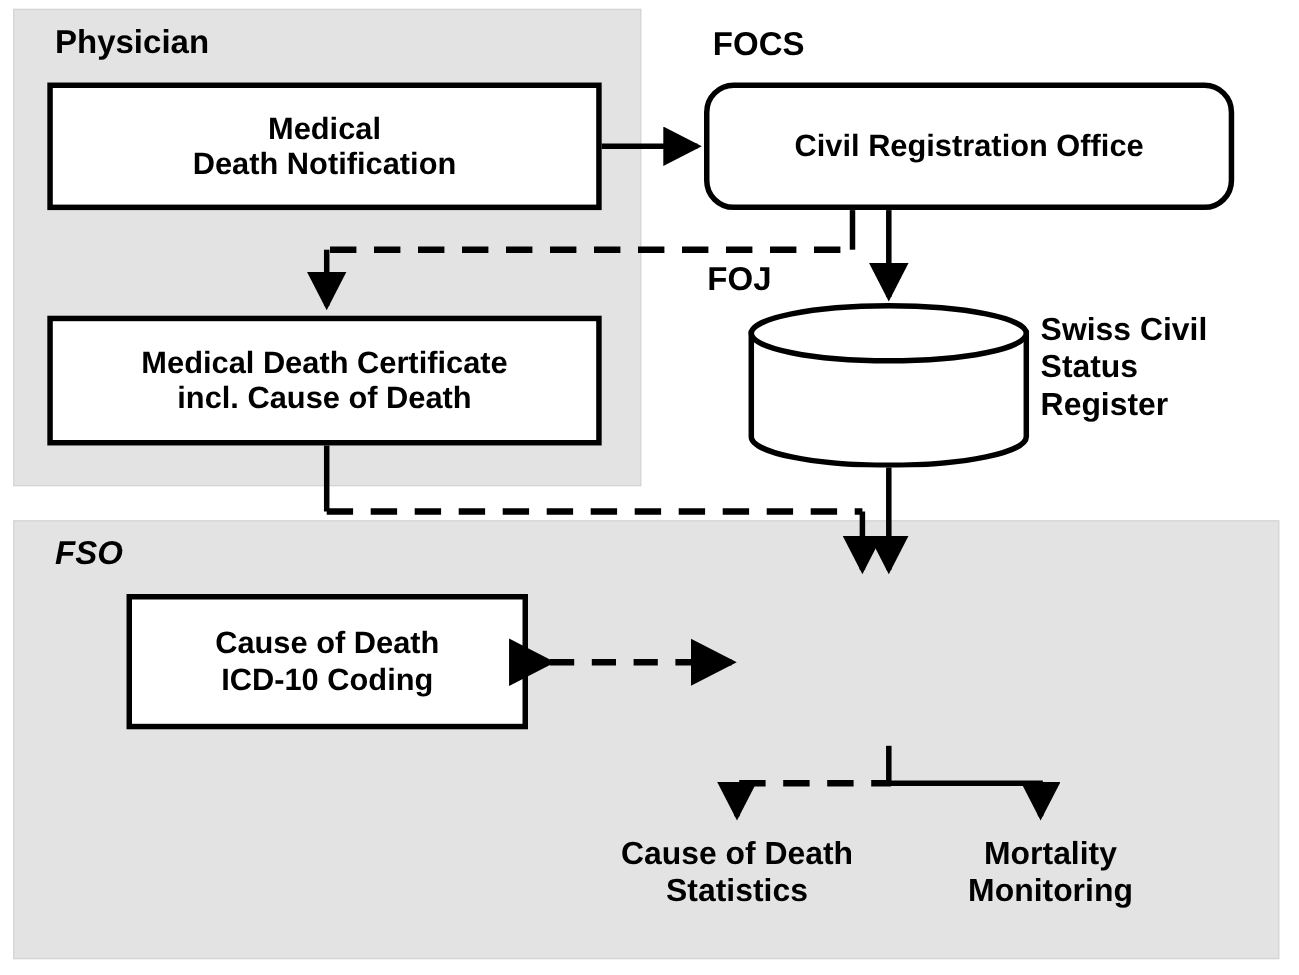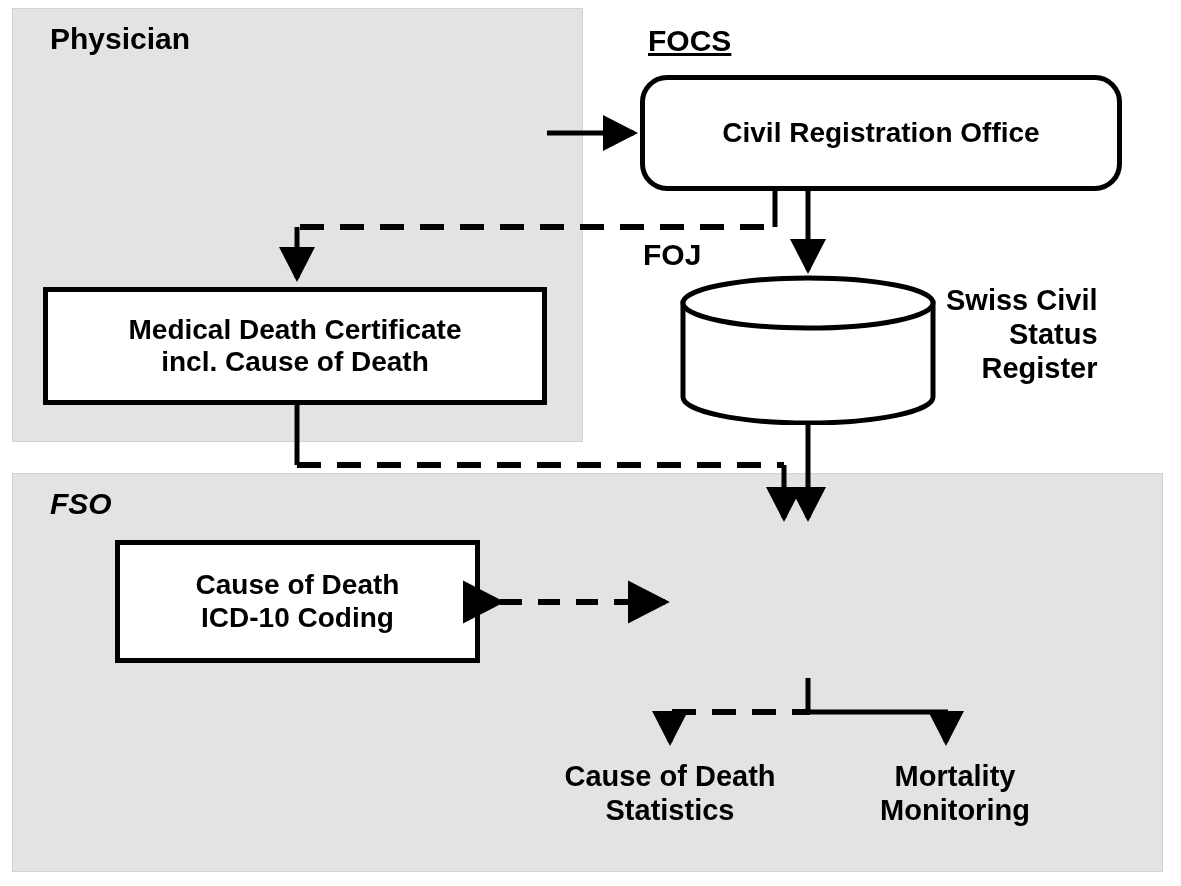--- a/index.html
+++ b/index.html
@@ -61,21 +61,20 @@
     font-size: 28px;
     color: #000;
   }
   .side-label {
     position: absolute;
     font-weight: bold;
     font-size: 29px;
     line-height: 1.18;
     color: #000;
     white-space: pre-line;
-    text-align: right;
   }
   .out-label {
     position: absolute;
     font-weight: bold;
     font-size: 29px;
     line-height: 1.16;
     color: #000;
     text-align: center;
     white-space: pre-line;
   }
@@ -90,23 +89,27 @@
 </head>
 <body>
 
 <div id="canvas">
 
   <div class="panel" style="left:12px; top:8px; width:571px; height:434px;"></div>
   <div class="panel" style="left:12px; top:473px; width:1151px; height:399px;"></div>
 
   <div class="panel-label" style="left:50px; top:22px;">Physician</div>
   <div class="panel-label" style="left:50px; top:487px;font-style:italic;">FSO</div>
-  <div class="panel-label" style="left:648px; top:24px;text-decoration:underline;">FOCS</div>
+  <div class="panel-label" style="left:648px; top:24px;">FOCS</div>
   <div class="panel-label" style="left:643px; top:238px;">FOJ</div>
 
+  <div class="box" style="left:43px; top:75px; width:504px; height:116px;">
+    <span class="box-label">Medical
+Death Notification</span>
+  </div>
 
   <div class="box" style="left:640px; top:75px; width:482px; height:116px;border-radius:27px;">
     <span class="box-label">Civil Registration Office</span>
   </div>
 
   <div class="box" style="left:43px; top:287px; width:504px; height:118px;align-items:center;">
     <span class="box-label">Medical Death Certificate
 incl. Cause of Death</span>
   </div>
 

